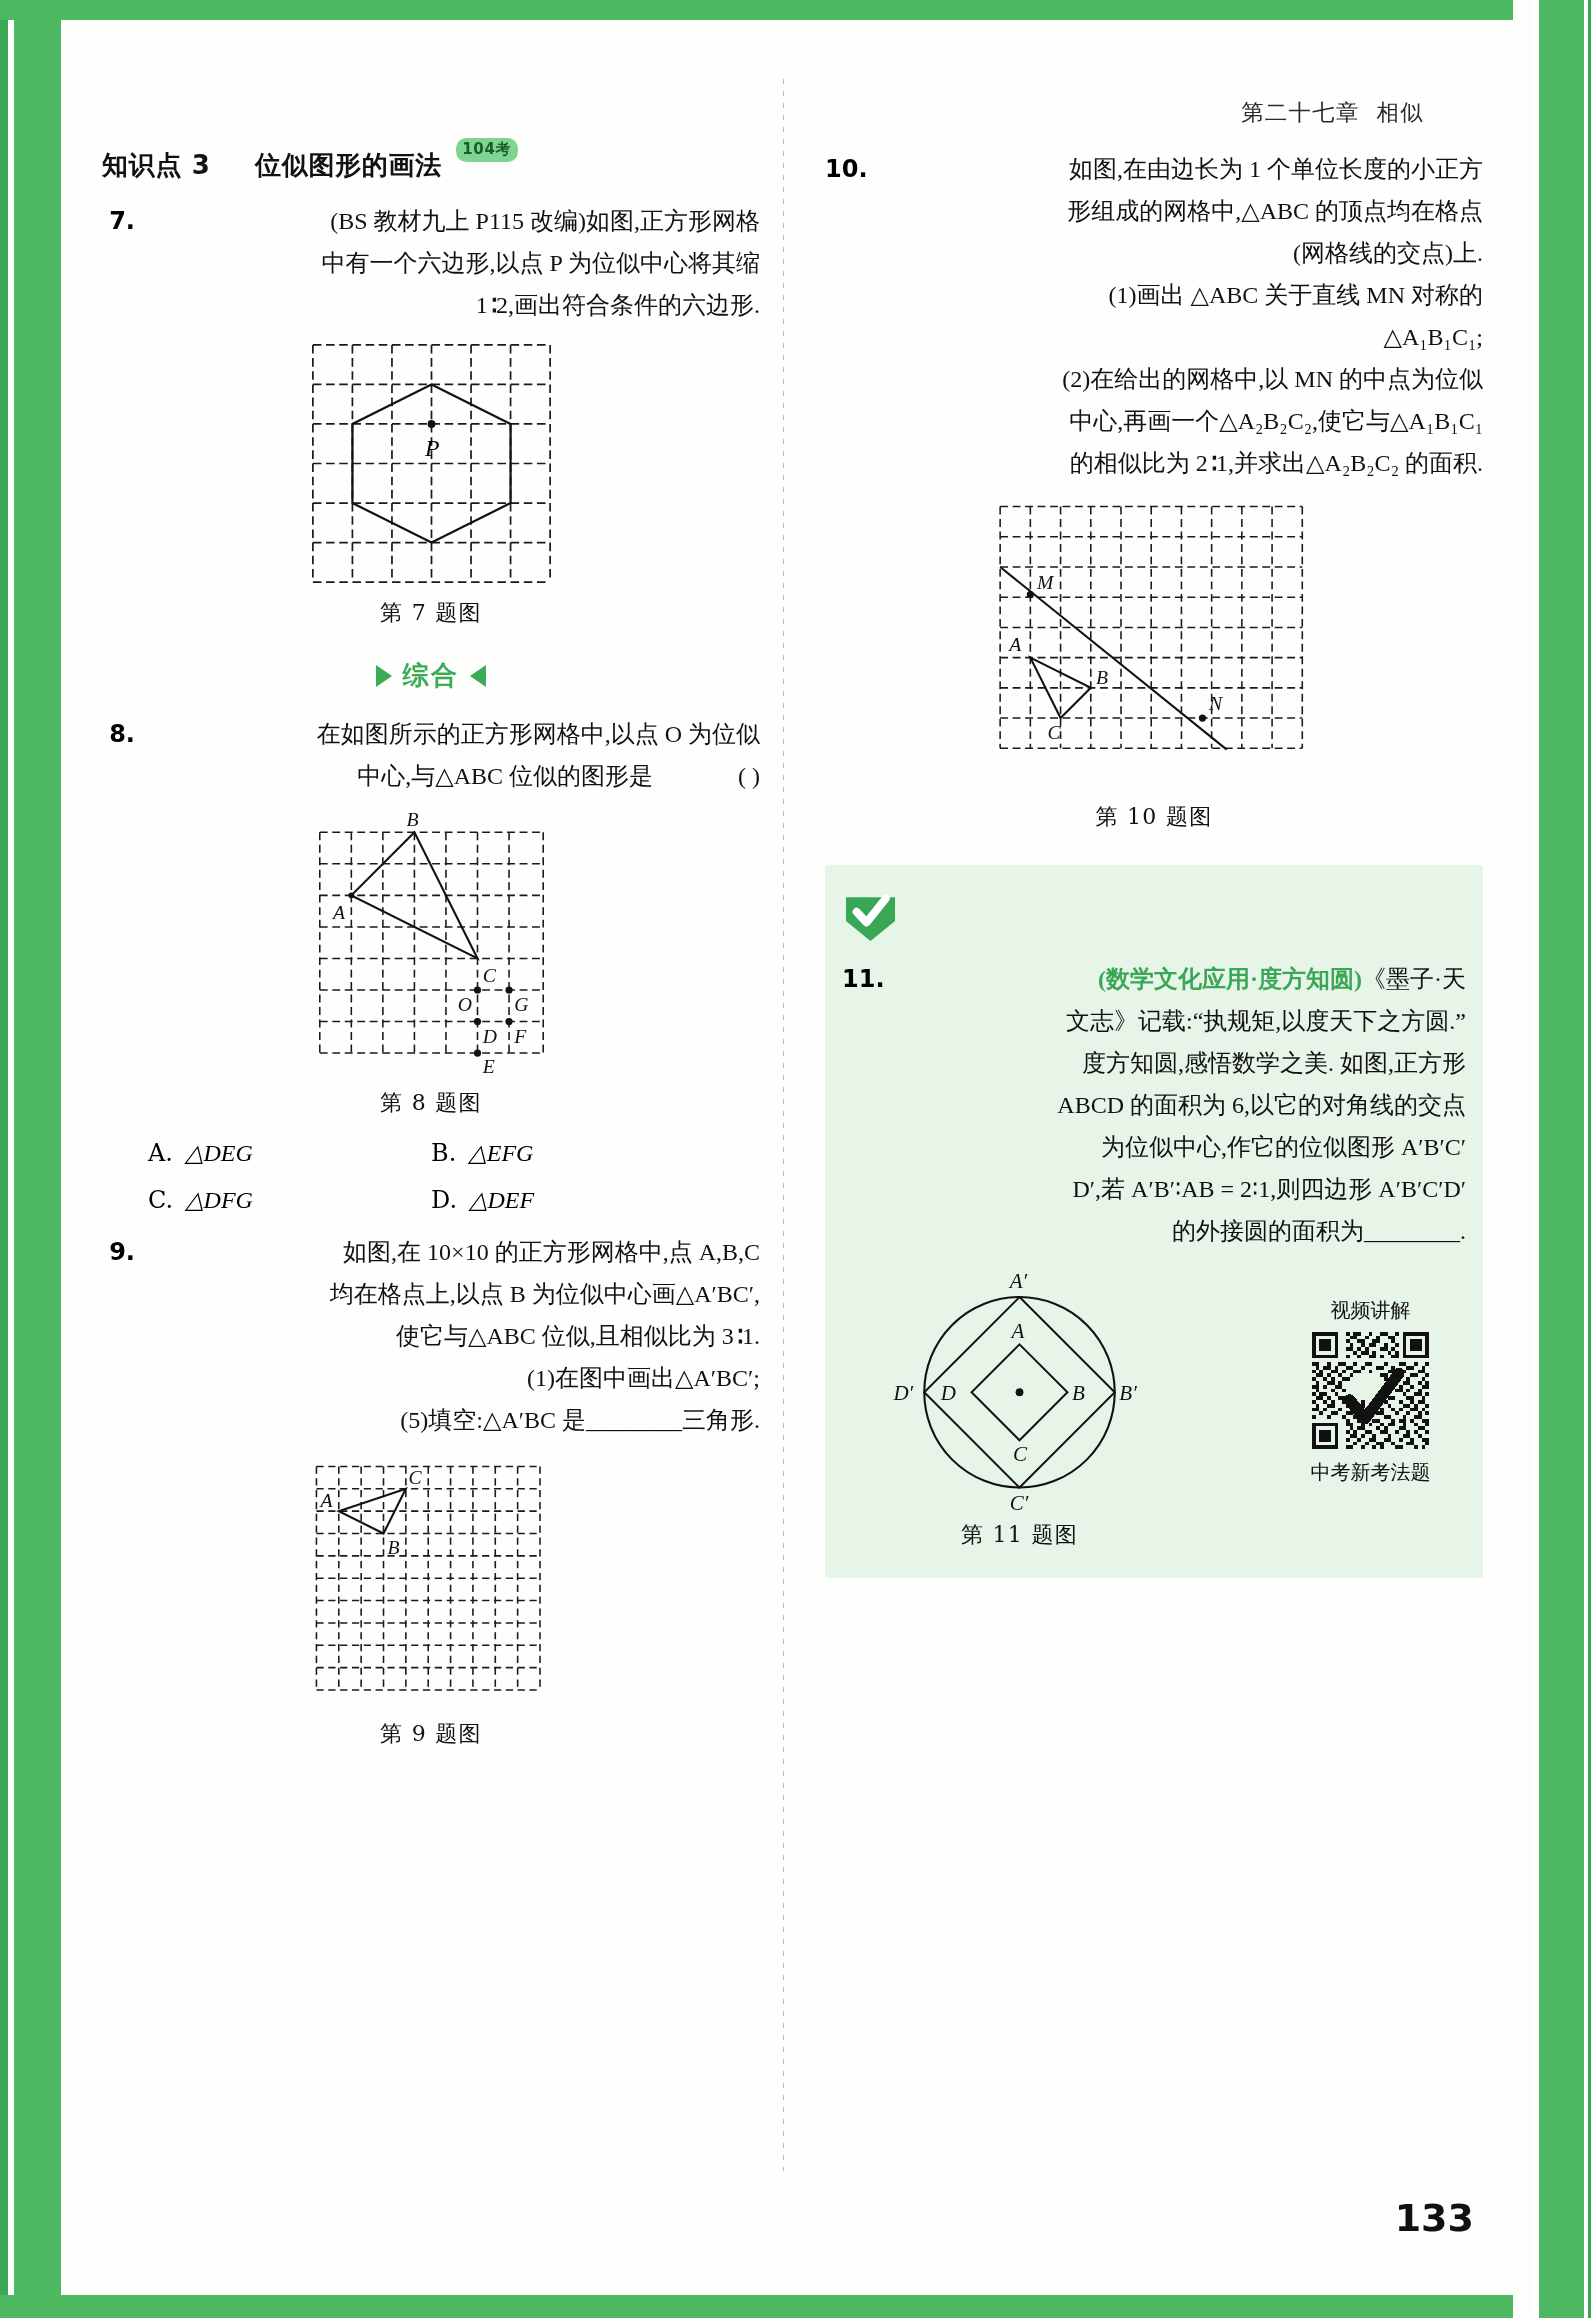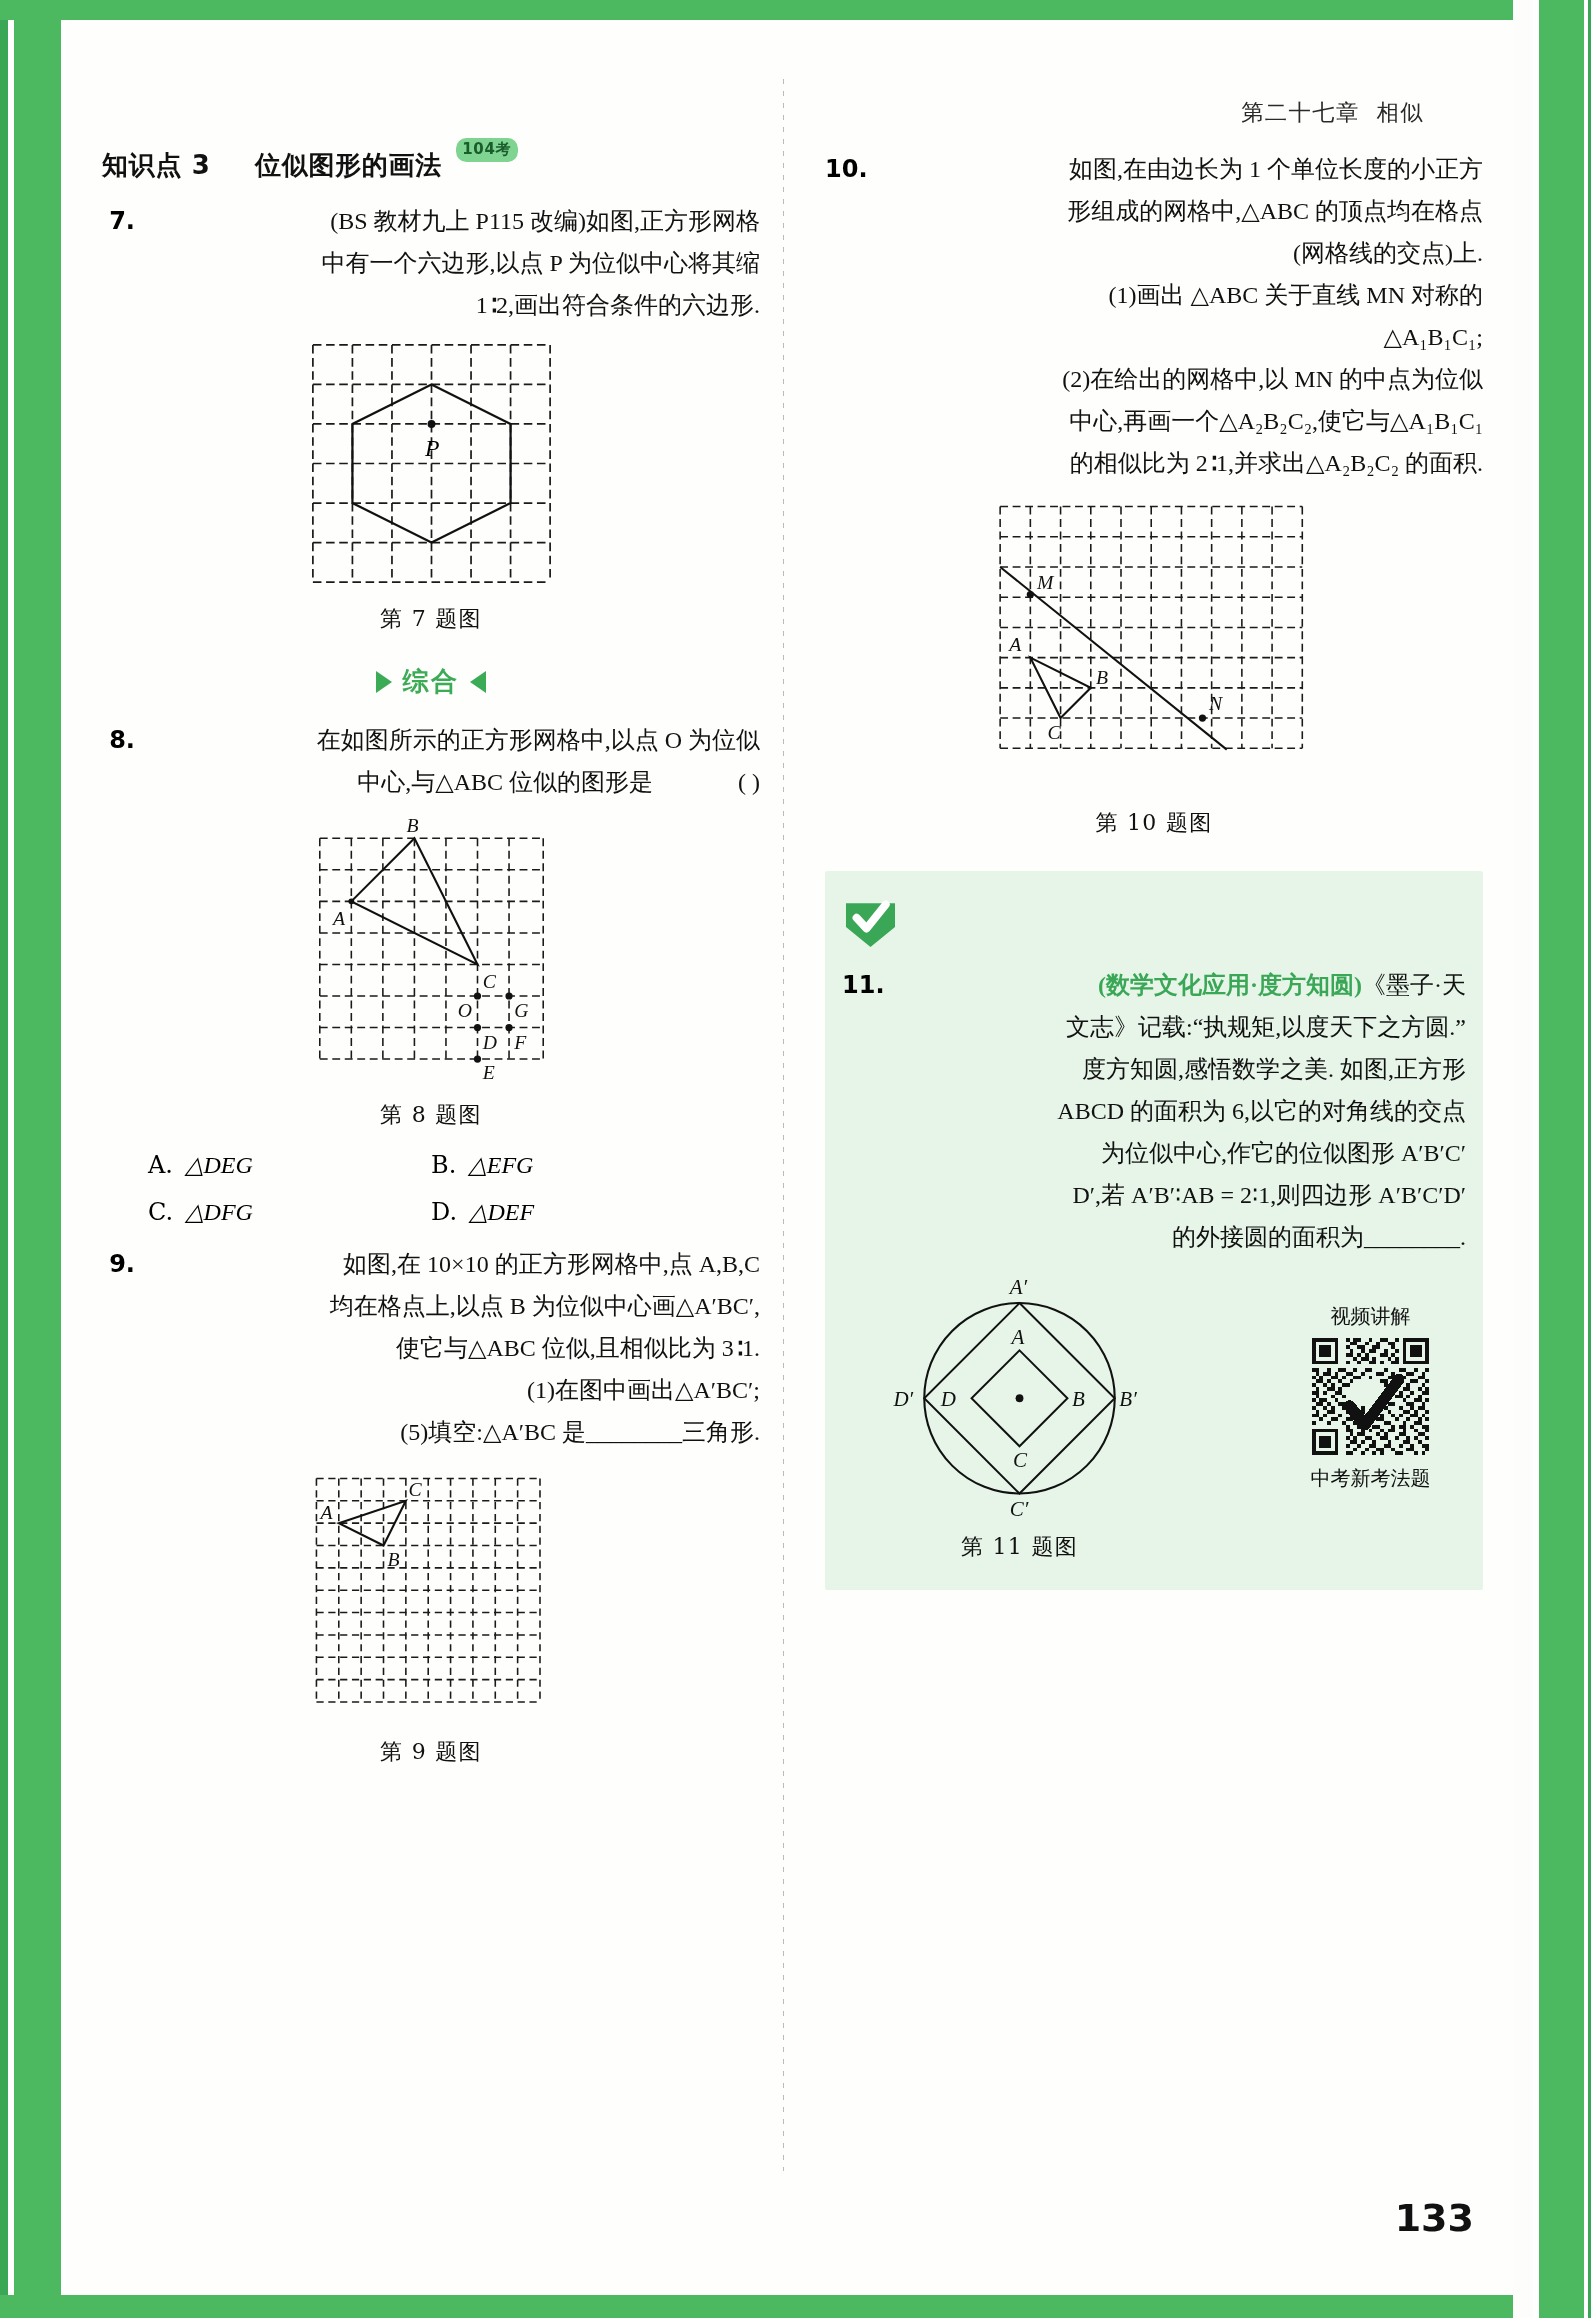--- a/index.html
+++ b/index.html
@@ -81,21 +81,21 @@
     font-family:"DejaVu Sans","Liberation Sans",sans-serif;
     line-height:42px;
   }
   .qbody { flex:1; font-size:24px; line-height:42px; color:#111; }
   .qline { white-space:nowrap;text-align:right; }
   em.it { font-style:italic; font-family:"Liberation Serif",serif; }
 
   
   .fig { text-align:center; margin:9.2px 0 4px 0; }
   .figcap {
-    text-align:center; font-size:22px; color:#111; margin-top:10px;
+    text-align:center; font-size:22px; color:#111; margin-top:4px;
     font-family:"DejaVu Serif", serif; letter-spacing:1.3px;
   }
   svg { display:inline-block; }
 
   
   .zh-band {
     display:flex; align-items:center; justify-content:center;
     gap:10.5px; margin:30px 0 20px 0;
   }
   .zh-tri-l, .zh-tri-r {

